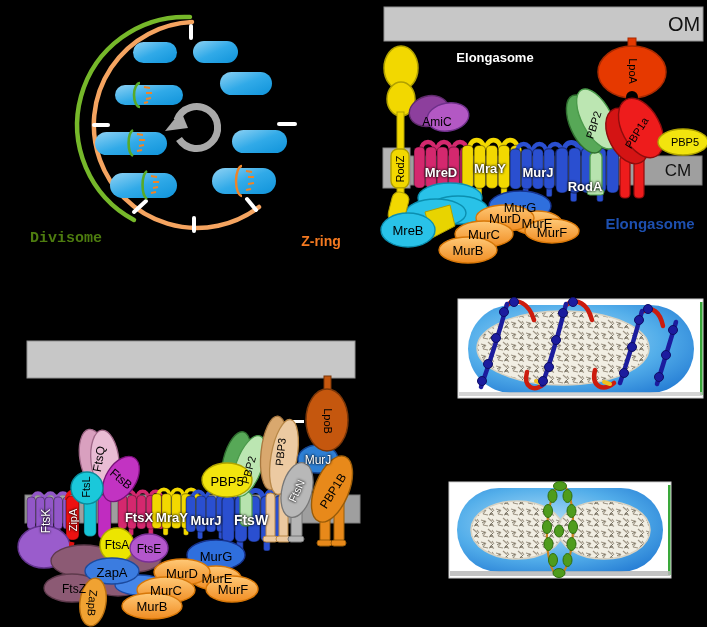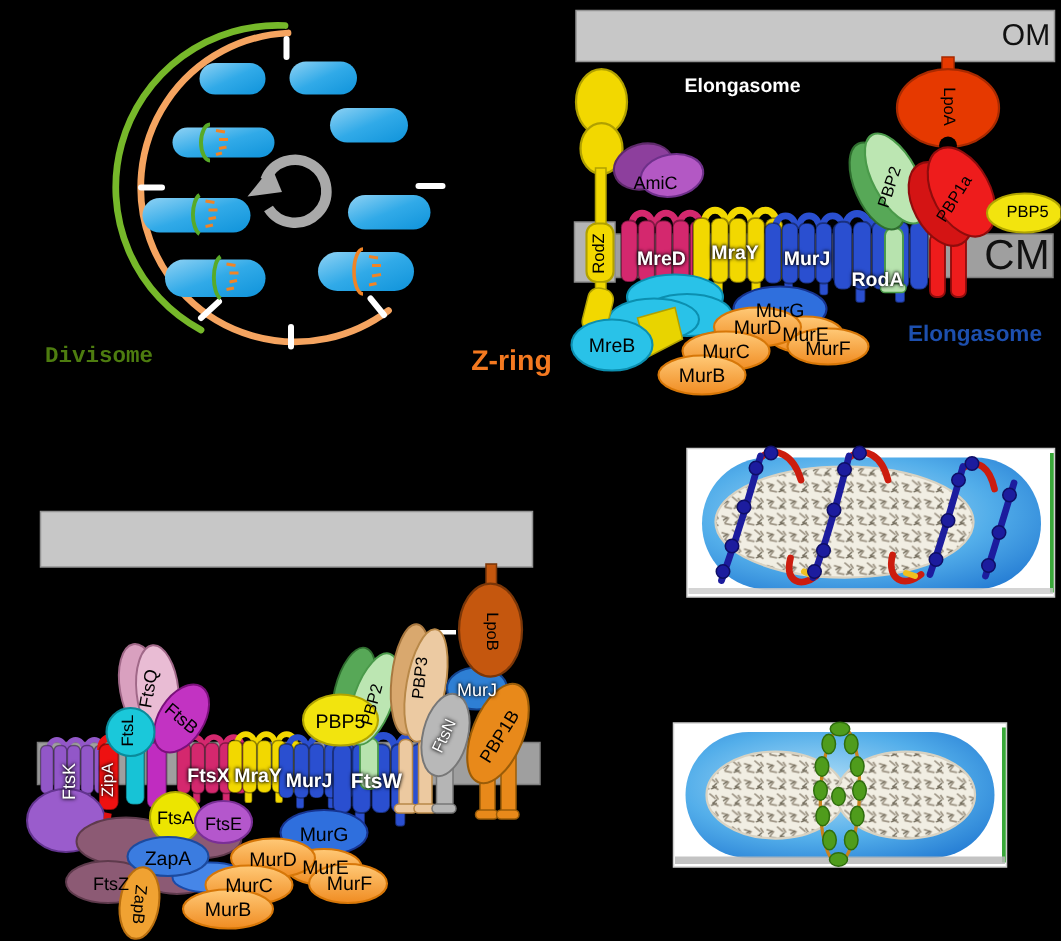--- a/index.html
+++ b/index.html
@@ -305,34 +305,34 @@
       <ellipse cx="548.5" cy="544" rx="4.5" ry="6.5"></ellipse>
       <ellipse cx="553" cy="560" rx="4.5" ry="6.5"></ellipse>
       <ellipse cx="559" cy="573" rx="6" ry="4.5"></ellipse>
       <ellipse cx="559" cy="531" rx="4.5" ry="6"></ellipse>
     </g>
   </g>
 </svg>
 
 <div id="labels-layer">
     <span class="plabel" style="left: 66px; top: 238px; font-size: 15px; color: #4d7c0f; font-weight: bold; transform: translate(-50%, -50%) rotate(0deg); font-family: Liberation Mono, monospace;">Divisome</span>
-    <span class="plabel" style="left: 321px; top: 241px; font-size: 19px; color: rgb(244, 121, 32); font-weight: bold; transform: translate(-50%, -50%) rotate(0deg); margin-left: 20px;">Z-ring</span>
+    <span class="plabel" style="left: 321px; top: 241px; font-size: 14px; color: rgb(244, 121, 32); font-weight: bold; transform: translate(-50%, -50%) rotate(0deg);">Z-ring</span>
     <span class="plabel" style="left: 684px; top: 24px; font-size: 20px; color: rgb(17, 17, 17); transform: translate(-50%, -50%) rotate(0deg);">OM</span>
     <span class="plabel" style="left: 495px; top: 57px; font-size: 13px; color: rgb(255, 255, 255); font-weight: bold; transform: translate(-50%, -50%) rotate(0deg); text-shadow: rgba(0, 0, 0, 0.95) 0px 0px 3px, rgba(0, 0, 0, 0.9) 0px 0px 2px;">Elongasome</span>
     <span class="plabel" style="left: 632px; top: 71px; font-size: 11px; color: rgb(0, 0, 0); transform: translate(-50%, -50%) rotate(90deg);">LpoA</span>
     <span class="plabel" style="left: 437px; top: 122px; font-size: 12px; color: rgb(0, 0, 0); transform: translate(-50%, -50%) rotate(0deg);">AmiC</span>
     <span class="plabel" style="left: 400px; top: 169px; font-size: 11px; color: rgb(0, 0, 0); transform: translate(-50%, -50%) rotate(-90deg);">RodZ</span>
     <span class="plabel" style="left: 441px; top: 172px; font-size: 13px; color: rgb(255, 255, 255); font-weight: bold; transform: translate(-50%, -50%) rotate(0deg); text-shadow: rgba(0, 0, 0, 0.95) 0px 0px 3px, rgba(0, 0, 0, 0.9) 0px 0px 2px;">MreD</span>
     <span class="plabel" style="left: 490px; top: 168px; font-size: 13px; color: rgb(255, 255, 255); font-weight: bold; transform: translate(-50%, -50%) rotate(0deg); text-shadow: rgba(0, 0, 0, 0.95) 0px 0px 3px, rgba(0, 0, 0, 0.9) 0px 0px 2px;">MraY</span>
     <span class="plabel" style="left: 538px; top: 172px; font-size: 13px; color: rgb(255, 255, 255); font-weight: bold; transform: translate(-50%, -50%) rotate(0deg); text-shadow: rgba(0, 0, 0, 0.95) 0px 0px 3px, rgba(0, 0, 0, 0.9) 0px 0px 2px;">MurJ</span>
     <span class="plabel" style="left: 585px; top: 170px; font-size: 13px; color: rgb(255, 255, 255); font-weight: bold; transform: translate(-50%, -50%) rotate(0deg); text-shadow: rgba(0, 0, 0, 0.95) 0px 0px 3px, rgba(0, 0, 0, 0.9) 0px 0px 2px; margin-top: 16px;">RodA</span>
     <span class="plabel" style="left: 594px; top: 125px; font-size: 11px; color: rgb(0, 0, 0); transform: translate(-50%, -50%) rotate(-72deg);">PBP2</span>
     <span class="plabel" style="left: 637px; top: 133px; font-size: 11px; color: rgb(0, 0, 0); transform: translate(-50%, -50%) rotate(-58deg);">PBP1a</span>
     <span class="plabel" style="left: 685px; top: 142px; font-size: 11px; color: rgb(0, 0, 0); transform: translate(-50%, -50%) rotate(0deg);">PBP5</span>
-    <span class="plabel" style="left: 678px; top: 170px; font-size: 28px; color: rgb(17, 17, 17); transform: translate(-50%, -50%) rotate(0deg);">CM</span>
+    <span class="plabel" style="left: 678px; top: 170px; font-size: 17px; color: rgb(17, 17, 17); transform: translate(-50%, -50%) rotate(0deg);">CM</span>
     <span class="plabel" style="left: 408px; top: 230px; font-size: 13px; color: rgb(0, 0, 0); transform: translate(-50%, -50%) rotate(0deg);">MreB</span>
     <span class="plabel" style="left: 520px; top: 207px; font-size: 13px; color: rgb(0, 0, 0); transform: translate(-50%, -50%) rotate(0deg);">MurG</span>
     <span class="plabel" style="left: 505px; top: 218px; font-size: 13px; color: rgb(0, 0, 0); transform: translate(-50%, -50%) rotate(0deg);">MurD</span>
     <span class="plabel" style="left: 537px; top: 223px; font-size: 13px; color: rgb(0, 0, 0); transform: translate(-50%, -50%) rotate(0deg);">MurE</span>
     <span class="plabel" style="left: 552px; top: 232px; font-size: 13px; color: rgb(0, 0, 0); transform: translate(-50%, -50%) rotate(0deg);">MurF</span>
     <span class="plabel" style="left: 484px; top: 234px; font-size: 13px; color: rgb(0, 0, 0); transform: translate(-50%, -50%) rotate(0deg);">MurC</span>
     <span class="plabel" style="left: 468px; top: 250px; font-size: 13px; color: rgb(0, 0, 0); transform: translate(-50%, -50%) rotate(0deg);">MurB</span>
     <span class="plabel" style="left: 650px; top: 223px; font-size: 15px; color: rgb(29, 79, 174); font-weight: bold; transform: translate(-50%, -50%) rotate(0deg);">Elongasome</span>
     <span class="plabel" style="left: 327px; top: 421px; font-size: 11px; color: rgb(0, 0, 0); transform: translate(-50%, -50%) rotate(90deg);">LpoB</span>
     <span class="plabel" style="left: 99px; top: 459px; font-size: 12px; color: rgb(0, 0, 0); transform: translate(-50%, -50%) rotate(-80deg);">FtsQ</span>

